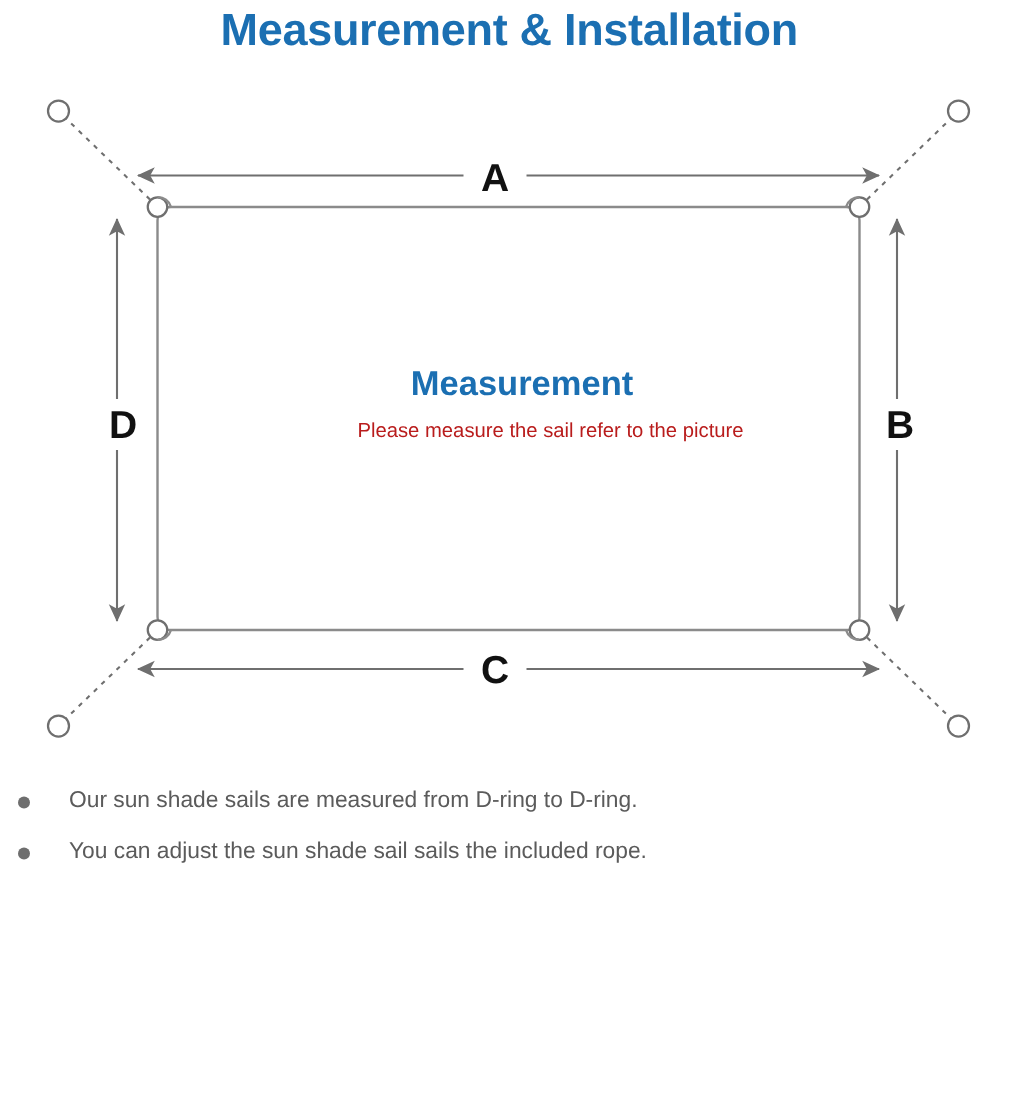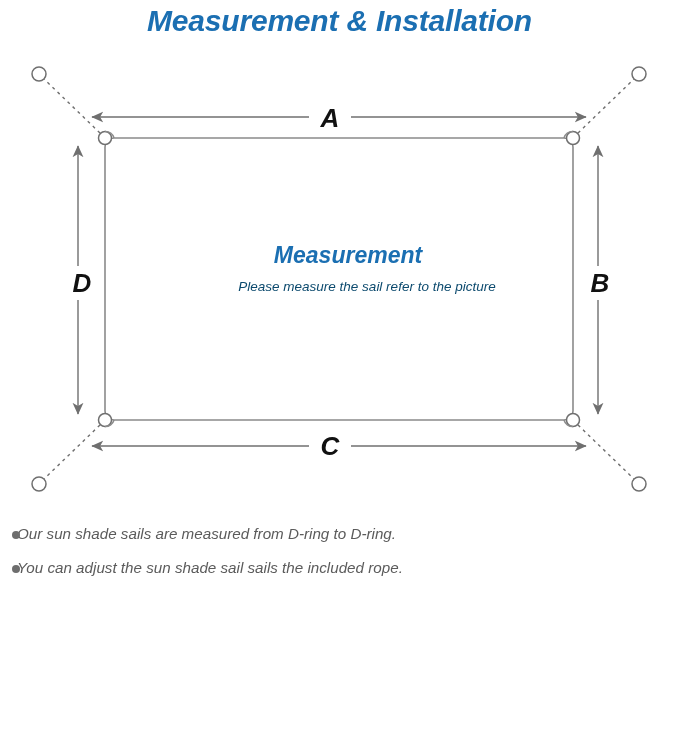--- a/index.html
+++ b/index.html
@@ -12,21 +12,20 @@
     height: 739px;
     font-family: "Liberation Sans", sans-serif;
     color: #4a4a4a;
     position: relative;
     overflow: hidden;
   }
   #page {
     position: relative;
     width: 679px;
     height: 739px;
-    font-style: italic;
   }
 
   
   .title {
     position: absolute;
     left: 0;
     top: 4px;
     width: 679px;
     text-align: center;
     font-size: 30px;
@@ -59,21 +58,21 @@
   }
   .sail-caption .heading {
     font-size: 23px;
     font-weight: bold;
     color: #1b6fb2;
     line-height: 1.2;
   }
   .sail-caption .sub {
     margin-top: 8px;
     font-size: 13.5px;
-    color: #0c4a6e;
+    color: #b91c1c;
     line-height: 1.3;
     margin-left: 38px;
   }
 
   
   .dim-letter {
     position: absolute;
     font-family: "Liberation Sans", sans-serif;
     font-weight: bold;
     font-size: 26px;
@@ -89,21 +88,21 @@
 
   
   .bullets {
     position: absolute;
     left: 0;
     top: 524px;
     width: 679px;
   }
   .bullet-row {
     position: relative;
-    padding-left: 17px;
+    padding-left: 46px;
     margin-bottom: 13px;
     font-size: 15.2px;
     line-height: 1.36;
     color: #5b5b5b;
     font-family: "Liberation Sans", sans-serif;
   }
   .bullet-row:last-child { margin-bottom: 0; }
   .bullet-dot {
     position: absolute;
     left: 12px;

